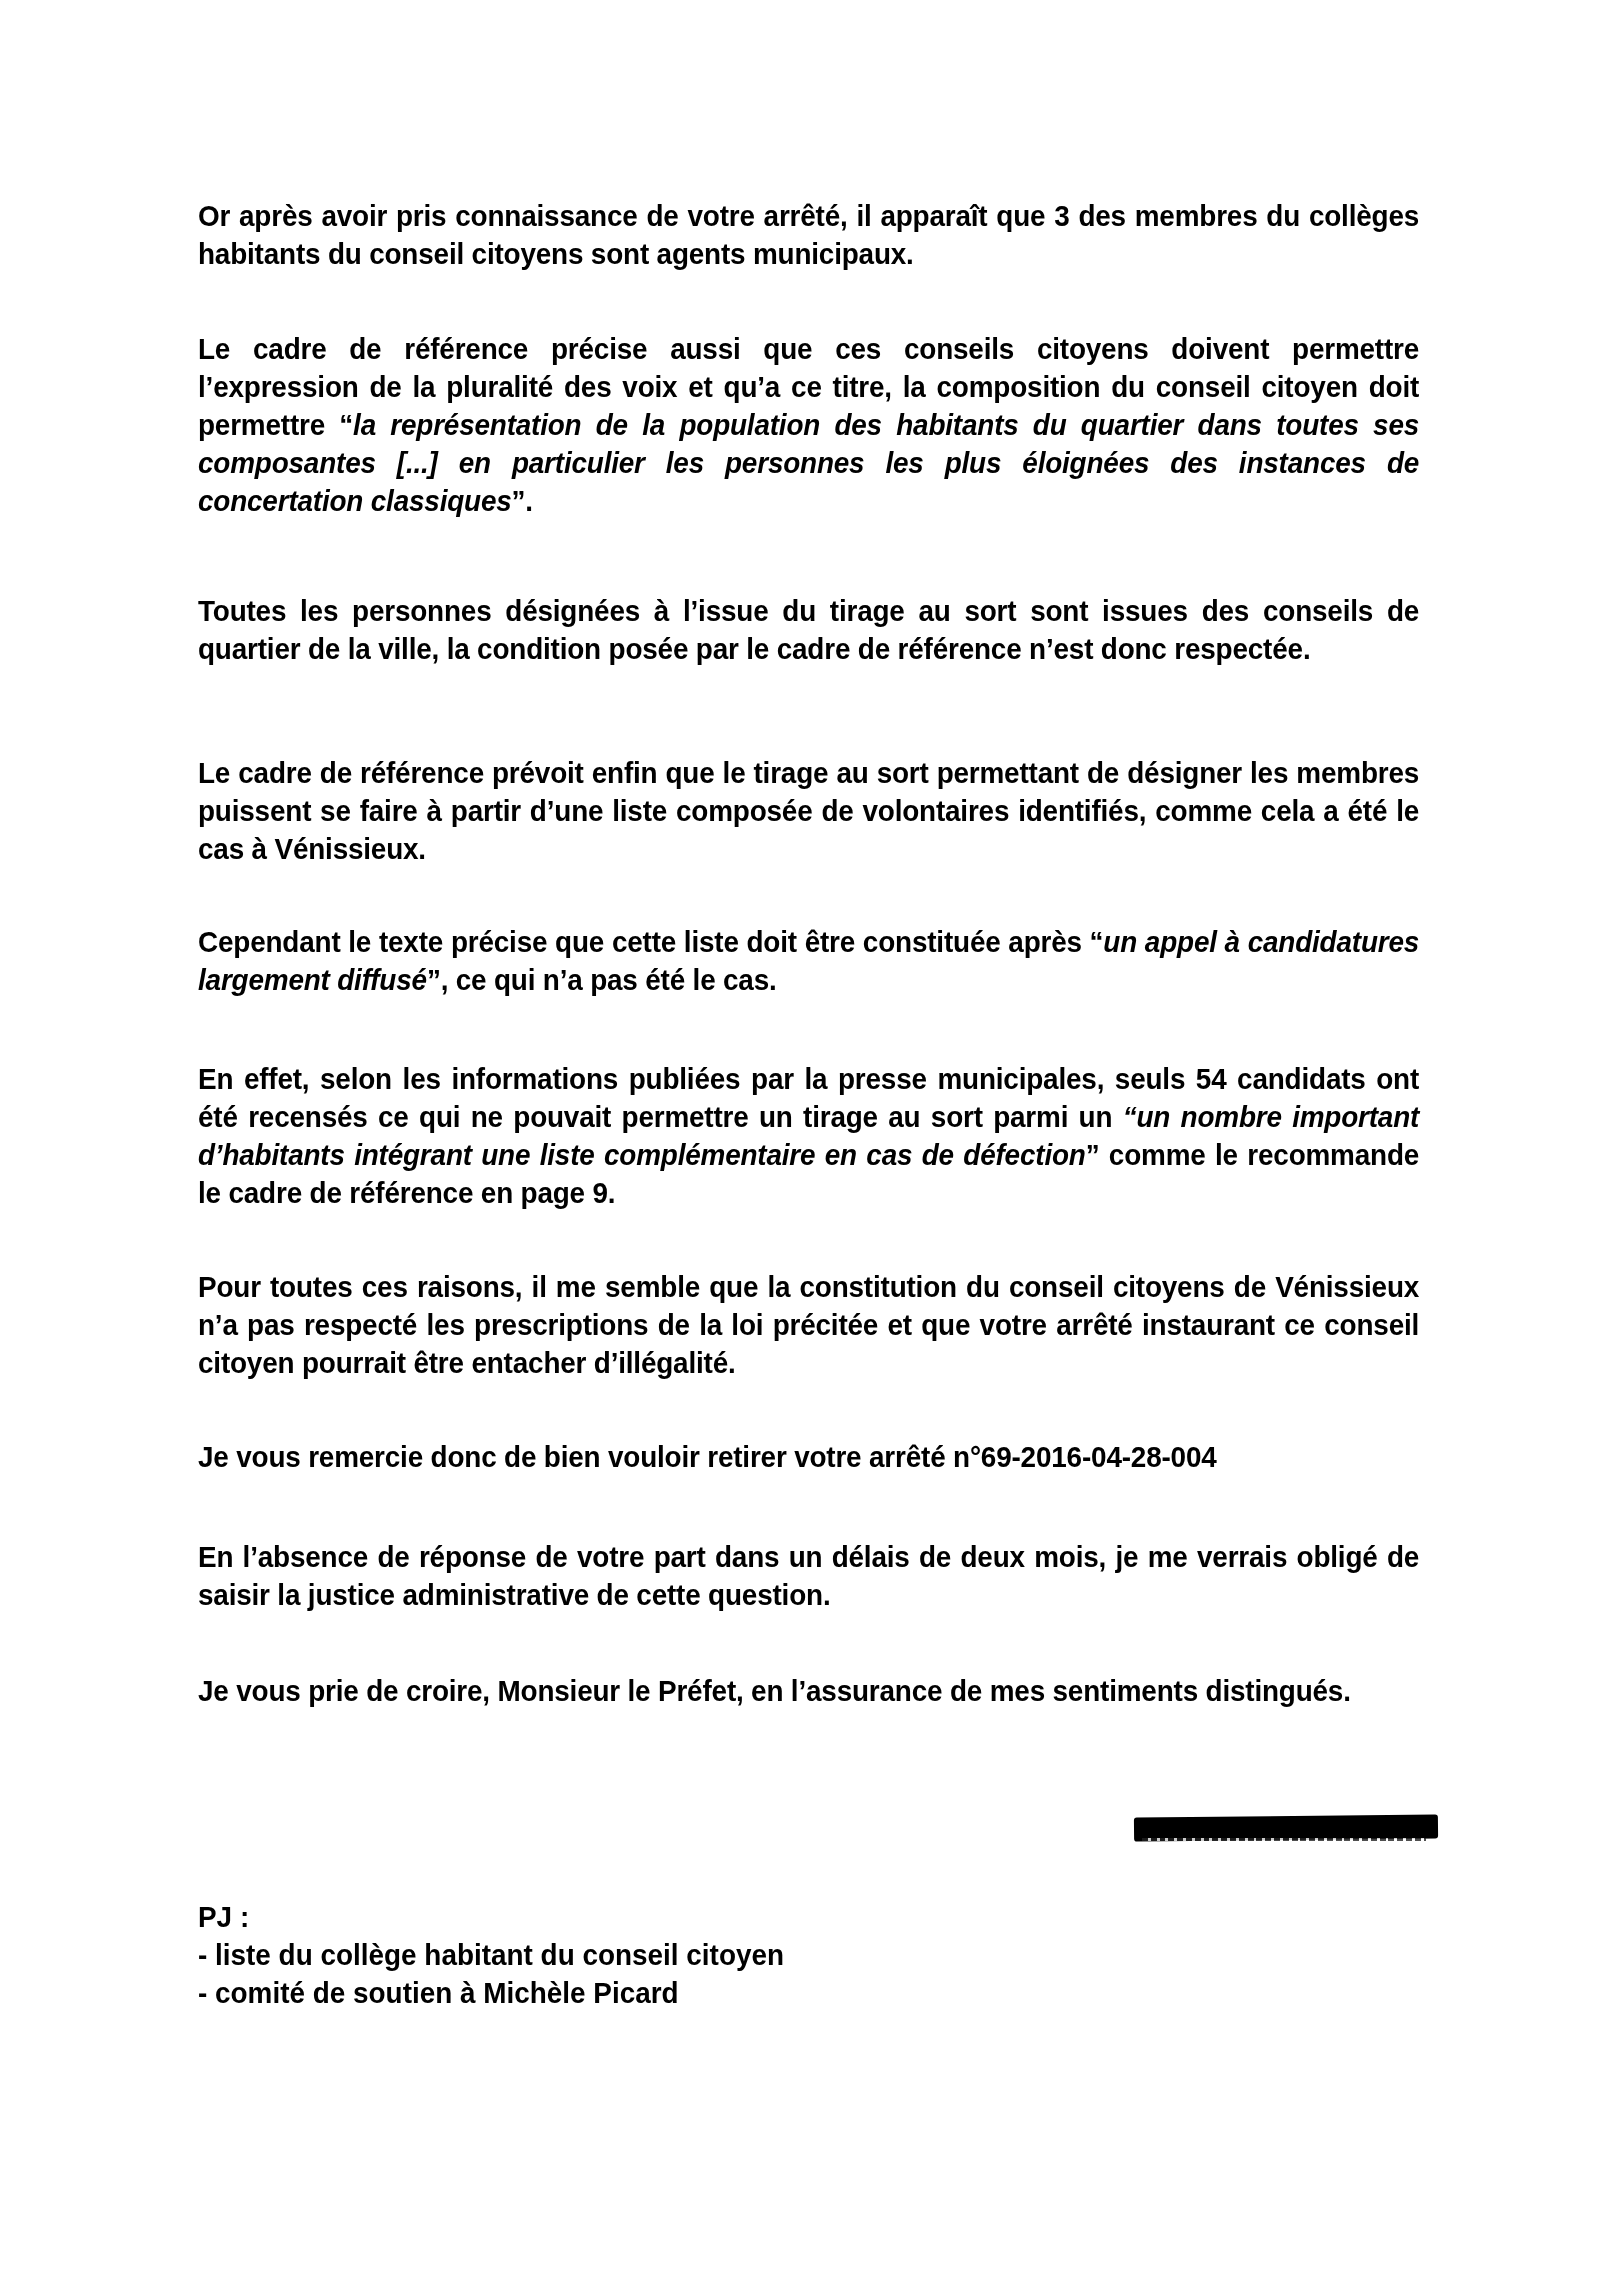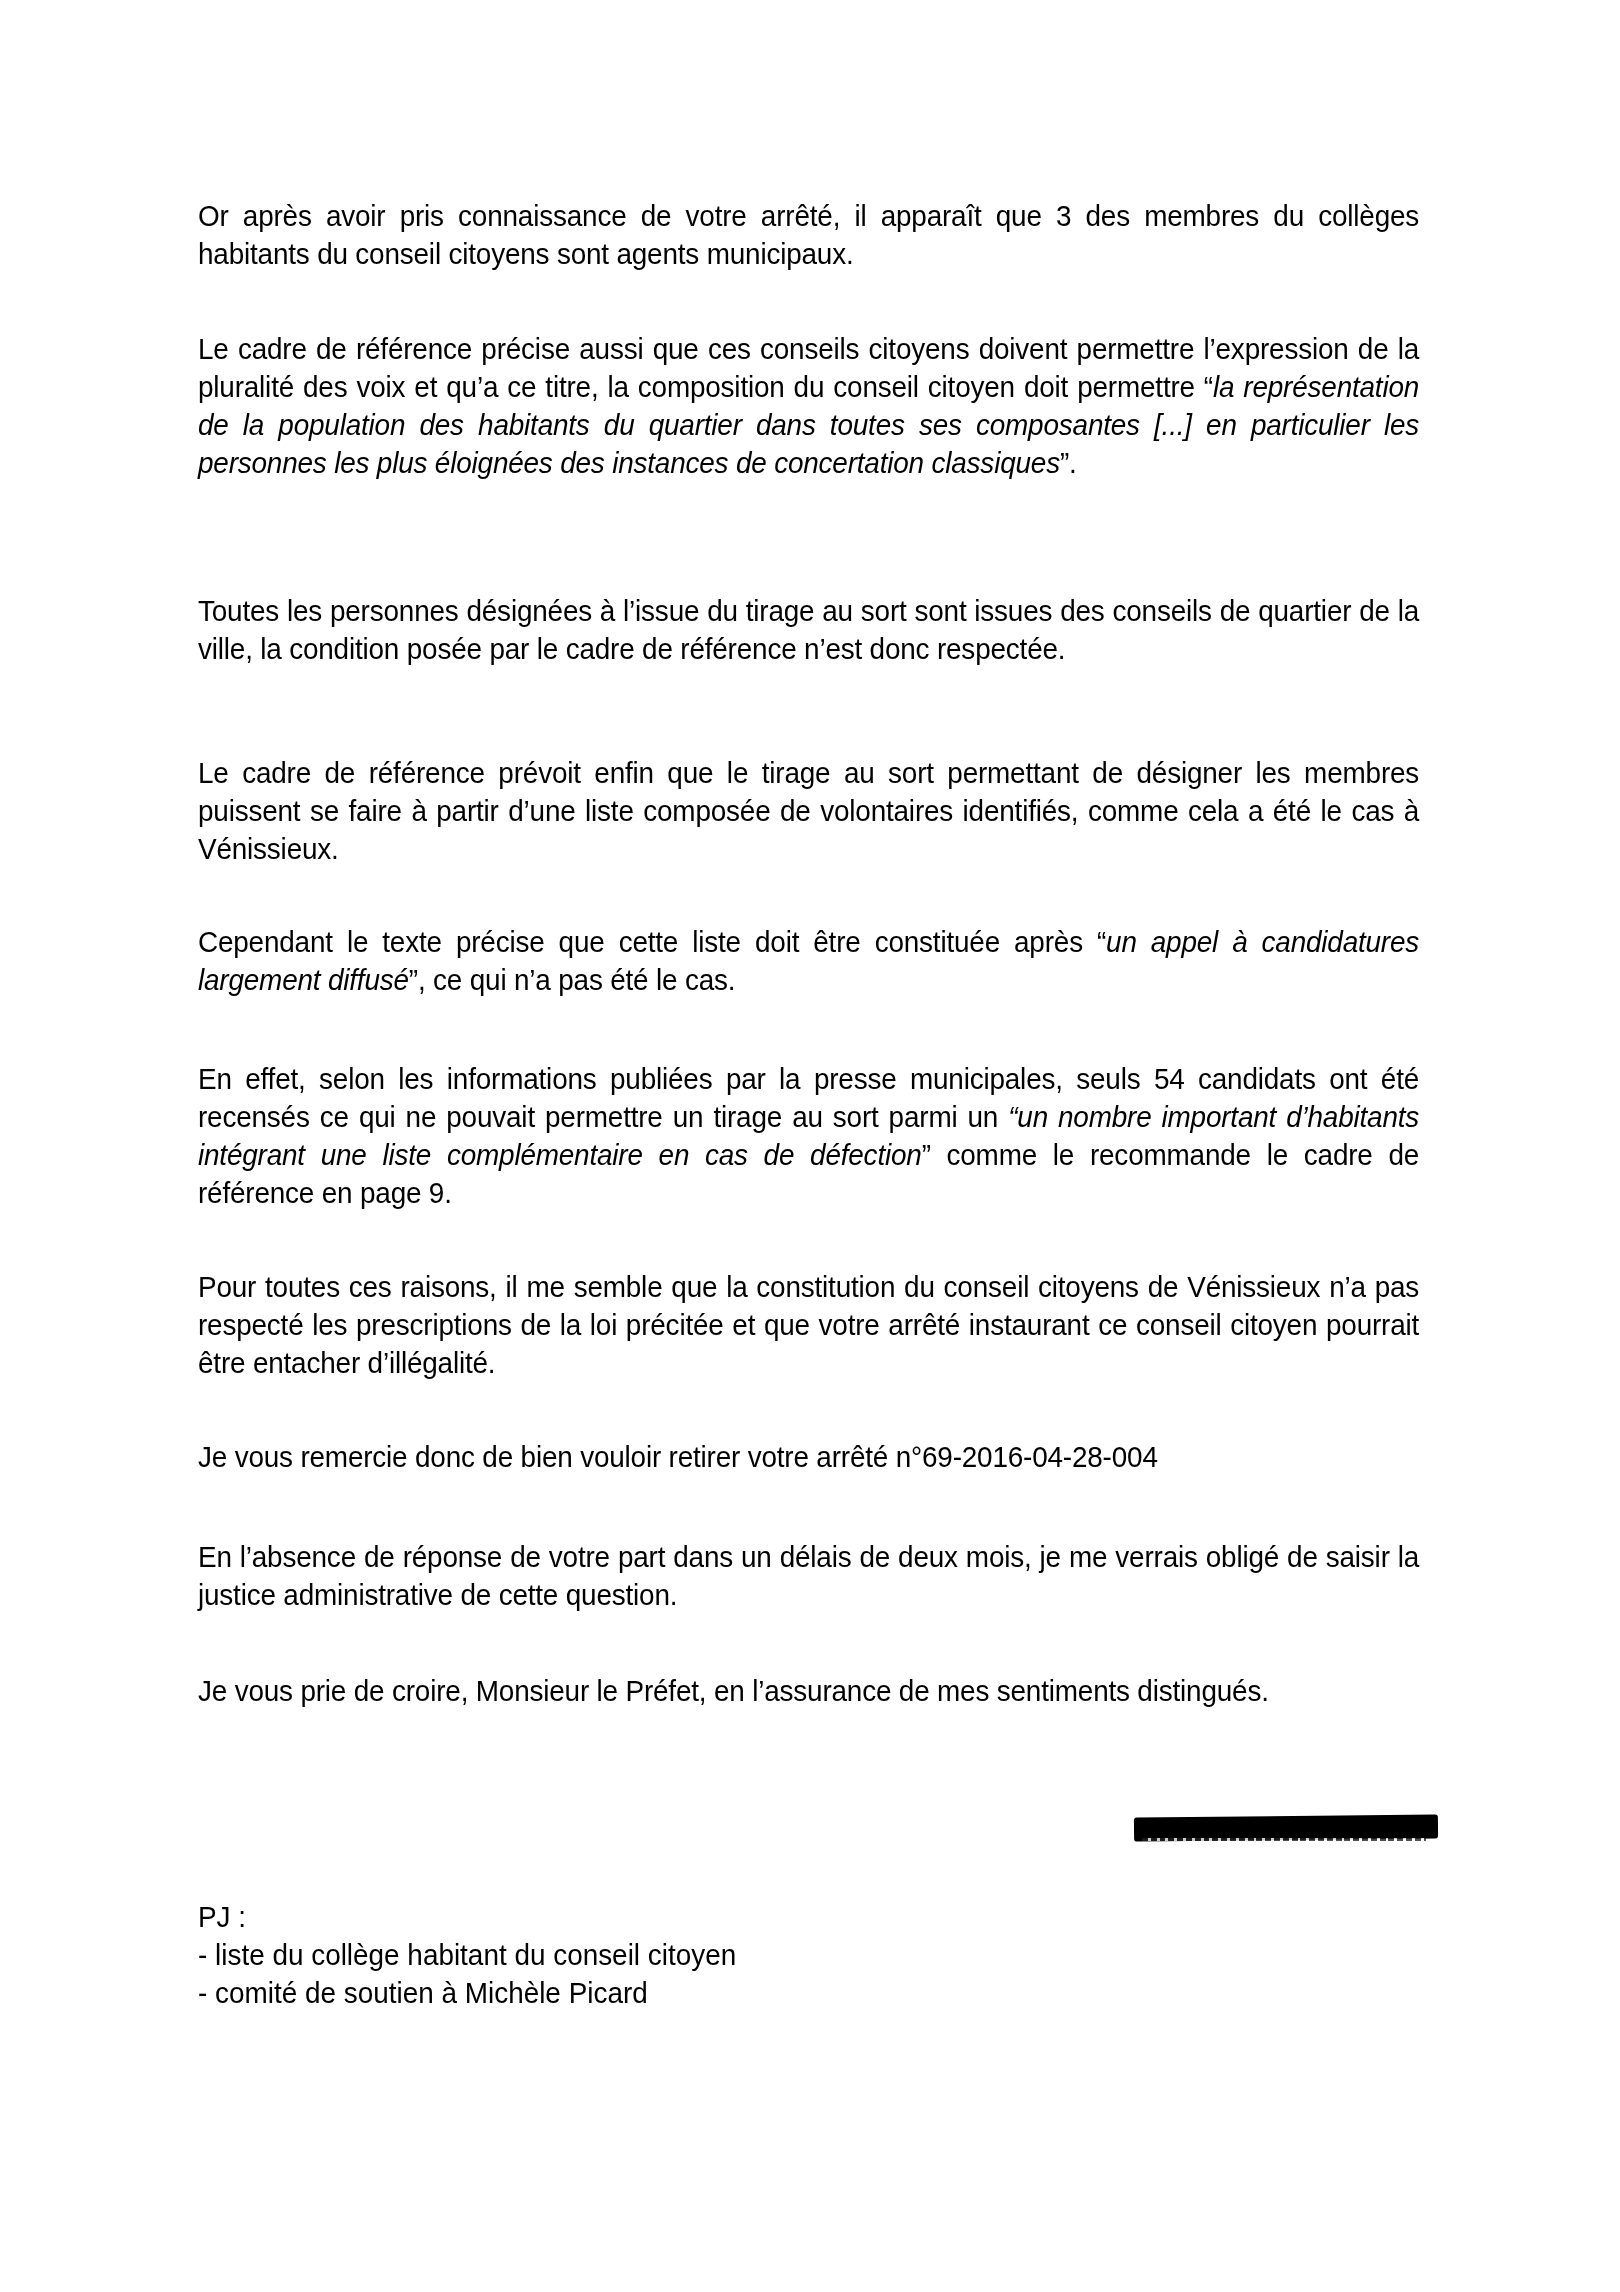--- a/index.html
+++ b/index.html
@@ -13,20 +13,21 @@
       position: relative;
       overflow: hidden;
       color: #000000;
       font-family: "Liberation Sans", sans-serif;
     }
     .page {
       position: absolute;
       left: 0; top: 0;
       width: 1620px; height: 2293px;
       background: #ffffff;
+      font-weight: bold;
     }
     .para {
       position: absolute;
       left: 198px;
       width: 1221px;
       font-size: 30px;
       line-height: 38px;
       text-align: justify;
       letter-spacing: -0.2px;
       transform: scaleX(0.93);

